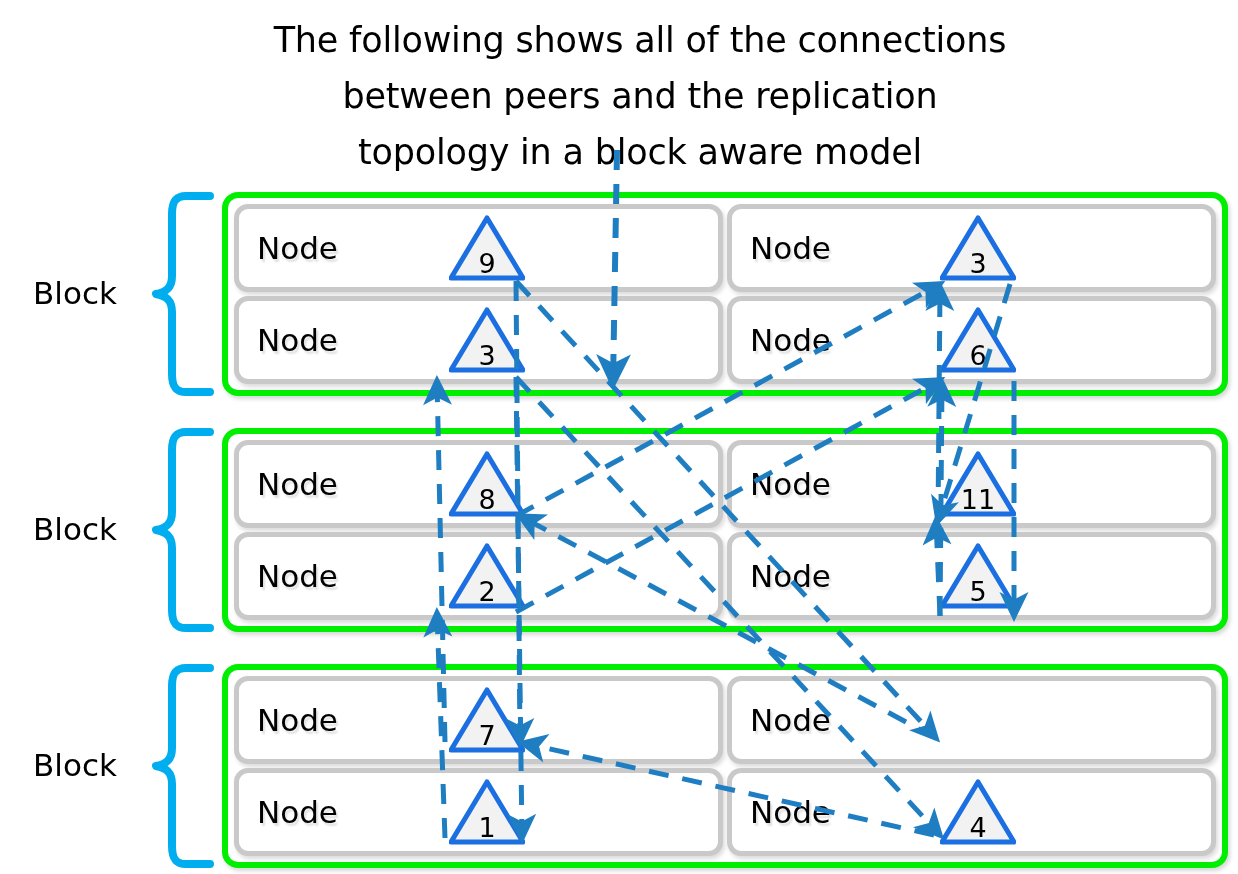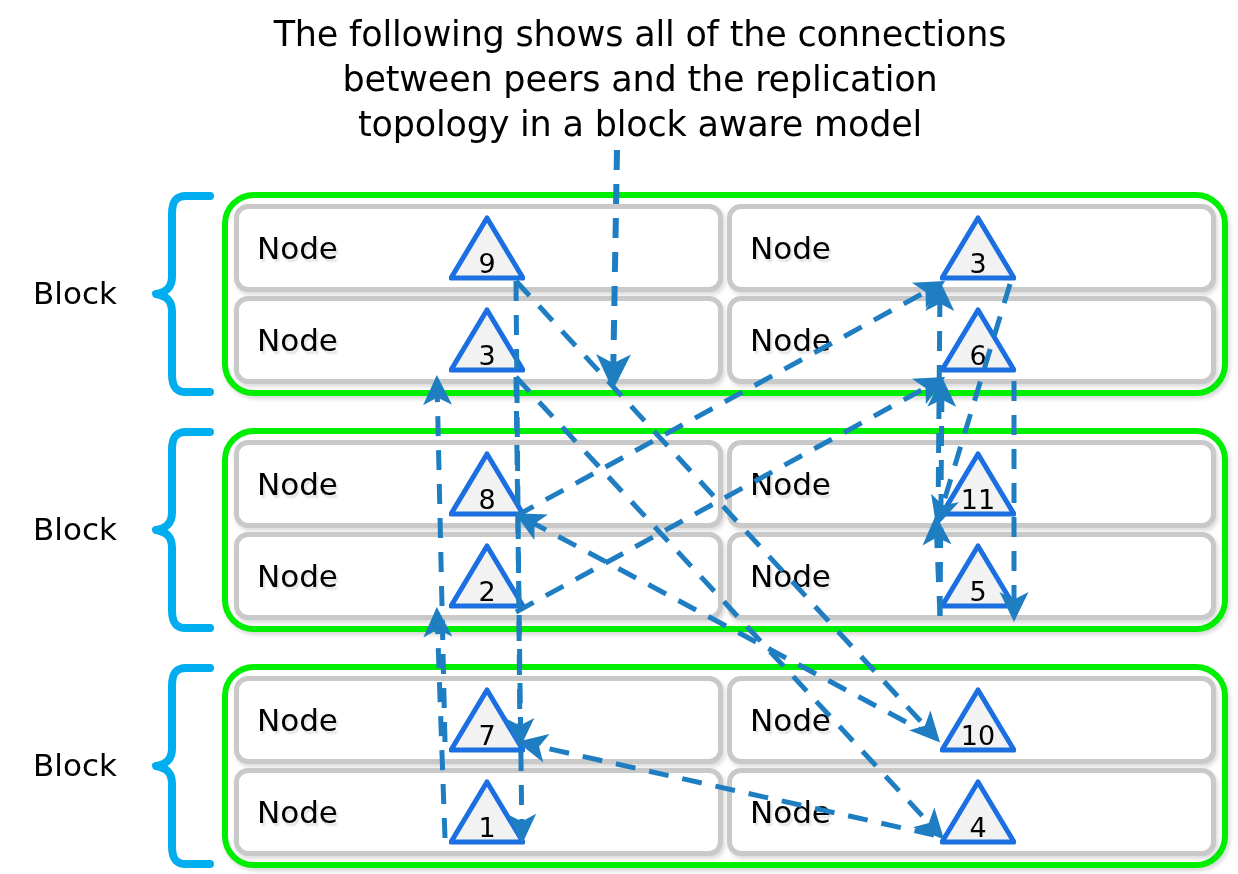--- a/index.html
+++ b/index.html
@@ -23,21 +23,21 @@
   }
 
   
   .title {
     position: absolute;
     left: 180px;
     top: 12px;
     width: 920px;
     text-align: center;
     font-size: 35px;
-    line-height: 45px;
+    line-height: 56px;
     color: #000000;
     font-family: "DejaVu Sans", "Liberation Sans", sans-serif;
     white-space: pre-line;
     letter-spacing: -0.2px;
   }
 
   
   .block-label {
     position: absolute;
     font-size: 31px;
@@ -54,21 +54,21 @@
   }
   .brace svg { display:block; width:100%; height:100%; overflow: visible;}
 
   
   .block {
     position: absolute;
     left: 222px;
     width: 1006px;
     box-sizing: border-box;
     border: 6px solid #00EE00;
-    border-radius: 32px;
+    border-radius: 16px;
     background: #ffffff;
     box-shadow: 2px 3px 4px rgba(0,0,0,0.16);
     padding: 6px;
     display: flex;
     flex-direction: column;
     gap: 4px;
   }
   .block-row {
     display: flex;
     flex-direction: row;
@@ -242,26 +242,20 @@
         <span class="node-label">Node</span>
         <span class="tri left">
           <svg viewBox="0 0 76 66">
               <polygon points="38,3 74,63 2,63" fill="#f2f2f2" stroke="#1B6FE0" stroke-width="5" stroke-linejoin="round"></polygon>
             </svg>
           <span class="tri-num">7</span>
         </span>
       </div>
       <div class="node">
         <span class="node-label">Node</span>
-        <span class="tri right">
-          <svg viewBox="0 0 76 66">
-              <polygon points="38,3 74,63 2,63" fill="#f2f2f2" stroke="#1B6FE0" stroke-width="5" stroke-linejoin="round"></polygon>
-            </svg>
-          <span class="tri-num">10</span>
-        </span>
       </div>
     </div>
     <div class="block-row">
       <div class="node">
         <span class="node-label">Node</span>
         <span class="tri left">
           <svg viewBox="0 0 76 66">
               <polygon points="38,3 74,63 2,63" fill="#f2f2f2" stroke="#1B6FE0" stroke-width="5" stroke-linejoin="round"></polygon>
             </svg>
           <span class="tri-num">1</span>

